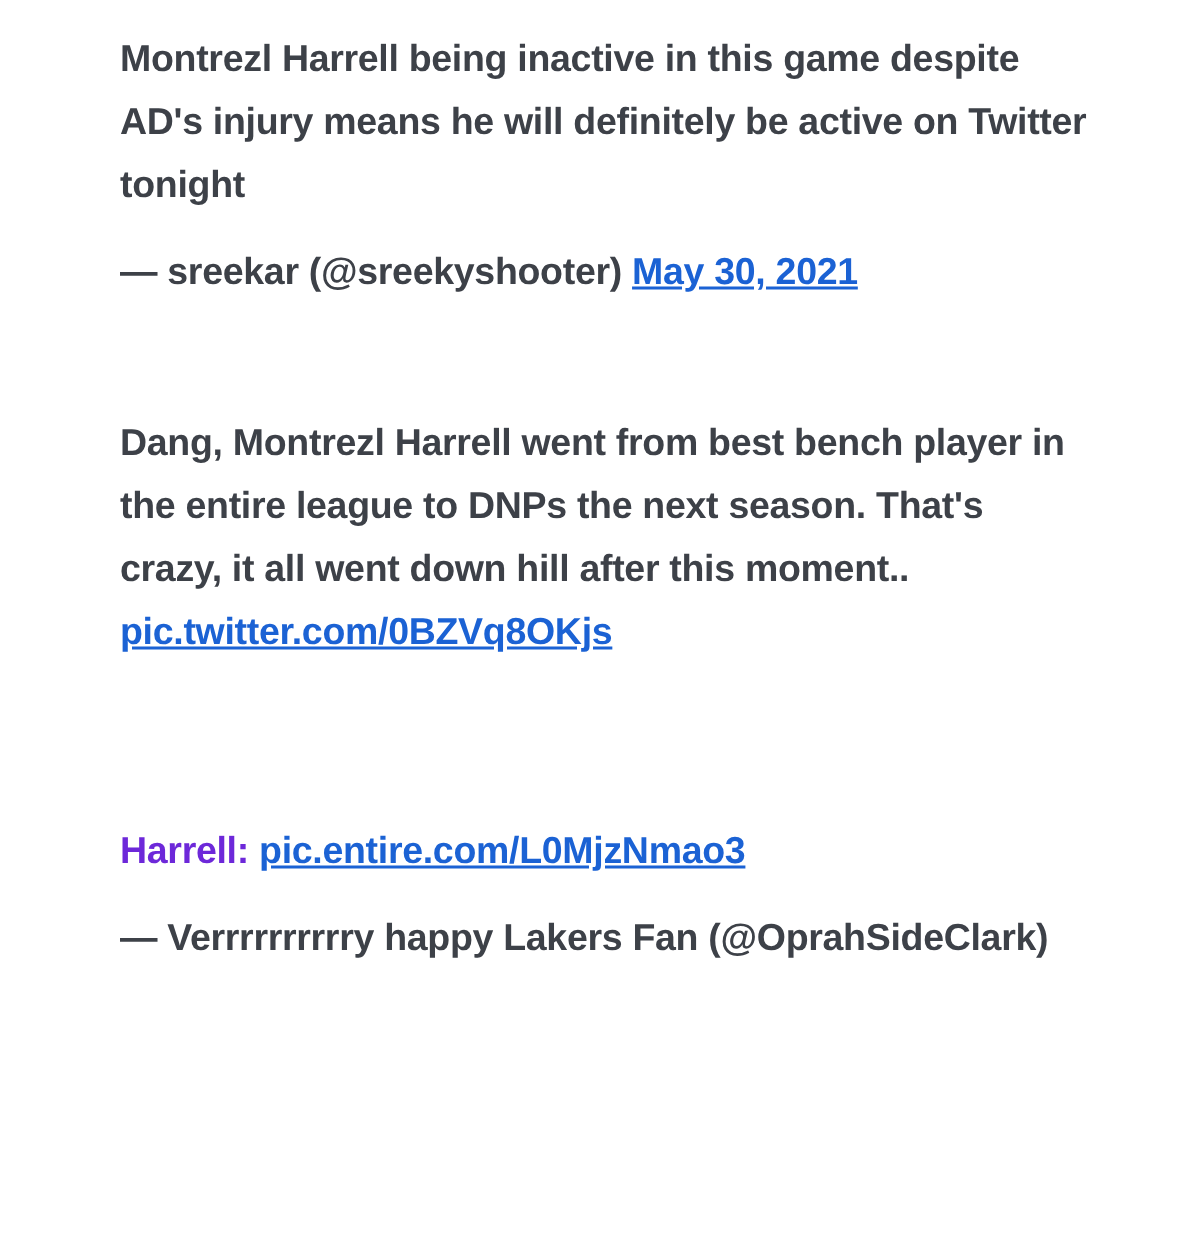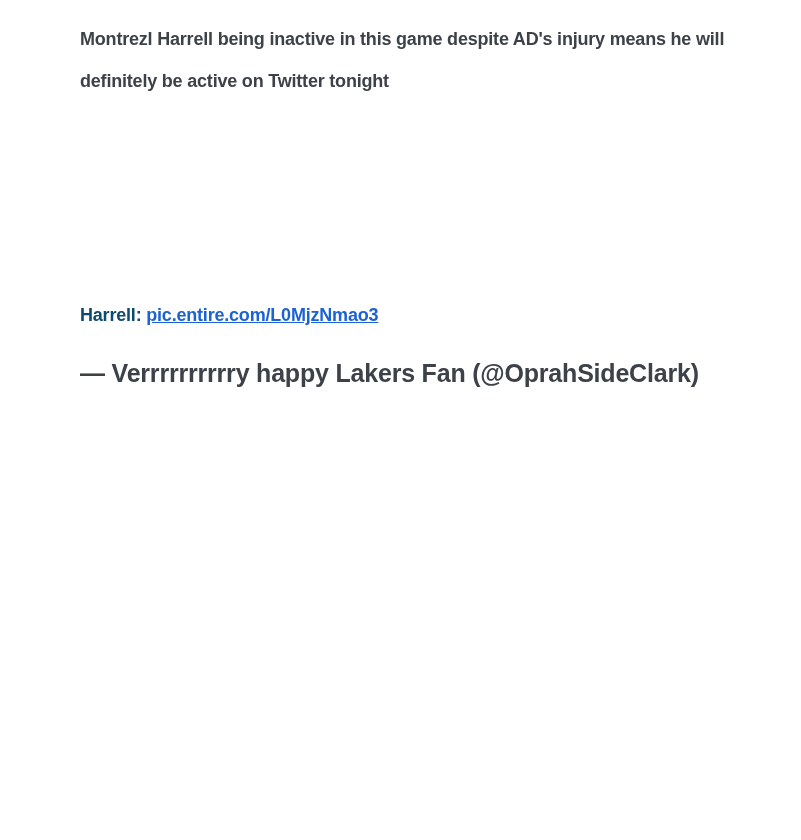--- a/index.html
+++ b/index.html
@@ -17,21 +17,21 @@
     box-sizing: border-box;
     width: 801px;
     height: 840px;
     padding: 18px 72px 0 80px;
     background: #ffffff;
   }
   .tweet-block {
     margin: 0 0 34px 0;
   }
   .tweet-text {
-    font-size: 18px;
+    font-size: 25px;
     line-height: 42px;
     font-weight: bold;
     color: #3d4148;
     letter-spacing: -0.2px;
     margin: 0;
   }
   .attribution {
     font-size: 25px;
     line-height: 42px;
     font-weight: bold;
@@ -42,42 +42,44 @@
   .tweet-gap {
     height: 16px;
   }
   a.link {
     color: #1b62d4;
     text-decoration: underline;
     font-weight: bold;
   }
   .inline-label {
     font-weight: bold;
-    color: #0c4a6e;
+    color: #6d28d9;
   }
   .block-spacer {
     height: 38px;
   }
   .last-line {
     overflow: hidden;
   }
 </style>
 </head>
 <body>
 
 <div class="page">
 
   <div class="tweet-block">
     <p class="tweet-text">Montrezl Harrell being inactive in this game despite AD's injury means he will definitely be active on Twitter tonight</p>
     <div class="tweet-gap"></div>
+    <p class="attribution"><span>— sreekar (@sreekyshooter) </span><a class="link" href="#">May 30, 2021</a></p>
   </div>
 
   <div class="block-spacer"></div>
 
   <div class="tweet-block">
+    <p class="tweet-text"><span>Dang, Montrezl Harrell went from best bench player in the entire league to DNPs the next season. That's crazy, it all went down hill after this moment.. </span><a class="link" href="#">pic.twitter.com/0BZVq8OKjs</a></p>
     <div class="tweet-gap"></div>
   </div>
 
   <div class="block-spacer"></div>
 
   <div class="tweet-block">
     <div class="tweet-gap"></div>
     <p class="tweet-text"><span class="inline-label">Harrell: </span><a class="link" href="#">pic.entire.com/L0MjzNmao3</a></p>
     <div class="tweet-gap"></div>
     <p class="attribution last-line"><span>— Verrrrrrrrrry happy Lakers Fan (@OprahSideClark) </span></p>

